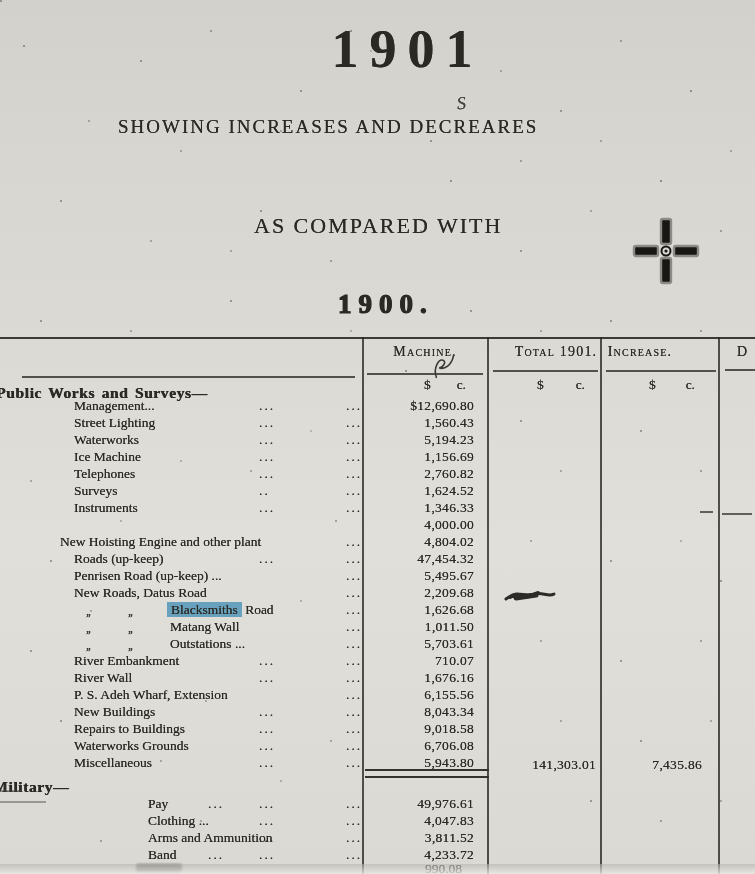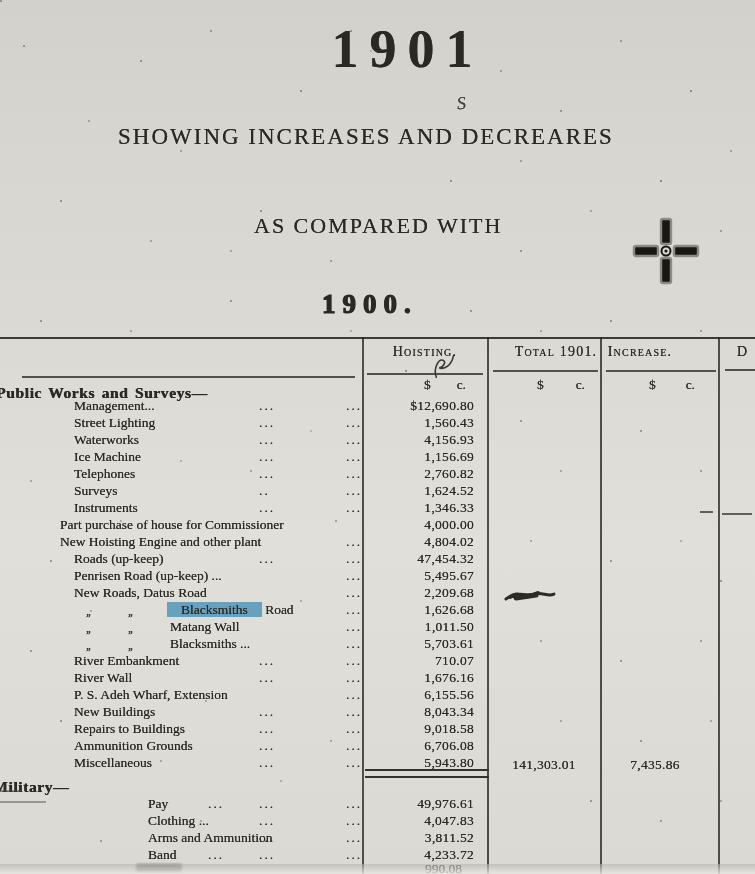--- a/index.html
+++ b/index.html
@@ -27,24 +27,24 @@
     700px 470px rgba(45,42,36,.45),530px 540px rgba(45,42,36,.4),610px 560px rgba(45,42,36,.5),680px 540px rgba(45,42,36,.35),
     720px 580px rgba(45,42,36,.5),540px 640px rgba(45,42,36,.4),620px 660px rgba(45,42,36,.5),700px 640px rgba(45,42,36,.45),
     560px 720px rgba(45,42,36,.4),640px 740px rgba(45,42,36,.5),710px 720px rgba(45,42,36,.4),590px 800px rgba(45,42,36,.5),
     660px 820px rgba(45,42,36,.45),720px 800px rgba(45,42,36,.4),350px 30px rgba(45,42,36,.5),180px 150px rgba(45,42,36,.4),
     450px 180px rgba(45,42,36,.5),280px 130px rgba(45,42,36,.4),520px 160px rgba(45,42,36,.45),600px 140px rgba(45,42,36,.4),
     660px 180px rgba(45,42,36,.55),230px 250px rgba(45,42,36,.4),405px 370px rgba(45,42,36,.5),300px 600px rgba(45,42,36,.35),
     205px 700px rgba(45,42,36,.4),330px 740px rgba(45,42,36,.4),450px 560px rgba(45,42,36,.3),180px 460px rgba(45,42,36,.35);}
   
   .title-year{position:absolute;left:0;right:0;top:18px;text-align:center;padding-left:60px;
     font-size:54px;font-weight:bold;letter-spacing:11px;}
-  .sub1{position:absolute;left:118px;top:124px;font-size:23px;letter-spacing:2px;white-space:nowrap;}
+  .sub1{position:absolute;left:118px;top:116px;font-size:19px;letter-spacing:2px;white-space:nowrap;}
   .correction{position:absolute;left:457px;top:93px;font-size:18px;font-style:italic;color:#45433d;transform:rotate(-6deg);}
   .sub2{position:absolute;left:254px;top:213px;font-size:22px;letter-spacing:2px;white-space:nowrap;}
-  .year2{position:absolute;left:322px;top:289px;font-size:27px;font-weight:bold;letter-spacing:7px;
+  .year2{position:absolute;left:338px;top:289px;font-size:27px;font-weight:bold;letter-spacing:7px;
     -webkit-text-stroke:1.2px #2b2923;}
   .crosshair{position:absolute;left:630px;top:213px;}
   
   .hrule{position:absolute;background:#3c3b35;height:2px;}
   .top-rule{left:0;top:337px;width:755px;}
   .u{position:absolute;height:1.5px;background:rgba(58,56,49,.85);}
   .u-stub{left:22px;top:376px;width:333px;}
   .u-details{left:367px;top:373px;width:116px;}
   .u-total{left:493px;top:370px;width:105px;}
   .u-increase{left:606px;top:370px;width:110px;}
@@ -79,23 +79,23 @@
   .trow{position:relative;height:17px;font-size:13.5px;line-height:16px;}
   .trow .lbl{position:absolute;left:62px;white-space:nowrap;}
   .trow.long .lbl{left:48px;}
   .trow.sub .lbl{left:158px;}
   .trow.mil .lbl{left:136px;}
   .q{position:absolute;top:1px;font-size:12px;letter-spacing:-1px;color:#35332d;}
   .q1{left:74px;} .q2{left:116px;}
   .dots{position:absolute;letter-spacing:2px;color:#35332d;}
   .s0{left:196px;} .s1{left:247px;} .s2{left:334px;}
   .val{position:absolute;left:366px;width:96px;text-align:right;letter-spacing:.3px;}
-  .hl{background:#67a1bd;padding:0 14px;margin-left:-3px;margin-top:8px;}
-  
-  .total-val{position:absolute;top:757px;font-size:13.5px;text-align:center;letter-spacing:.3px;}
+  .hl{background:#67a1bd;padding:0 4px;margin-left:-3px;margin-top:8px;}
+  
+  .total-val{position:absolute;top:757px;font-size:13.5px;text-align:right;letter-spacing:.3px;}
   .tv-total{left:492px;width:104px;}
   .tv-increase{left:608px;width:94px;}
   
   .partial-val{position:absolute;top:861px;left:366px;width:96px;text-align:right;font-size:13.5px;}
   .smudge{position:absolute;left:136px;top:864px;width:46px;height:8px;background:rgba(52,50,44,.55);
     border-radius:2px;filter:blur(1px);}
   .bottom-band{position:absolute;left:0;top:864px;width:755px;height:10px;
     background:linear-gradient(180deg,rgba(176,175,170,.55),rgba(233,232,227,.85));}
   .scribble,.squiggle{position:absolute;}
   .scribble{left:502px;top:586px;}
@@ -128,21 +128,21 @@
   <div class="vrule v1"></div>
   <div class="vrule v2"></div>
   <div class="vrule v3"></div>
   <div class="vrule v4"></div>
   <div class="u u-stub"></div>
   <div class="u u-details"></div>
   <div class="u u-total"></div>
   <div class="u u-increase"></div>
   <div class="u u-decrease"></div>
 
-  <div class="colhead ch-details">Hoisting.</div>
+  <div class="colhead ch-details">Machine.</div>
   <div class="colhead ch-total">Total 1901.</div>
   <div class="colhead ch-increase">Increase.</div>
   <div class="colhead ch-decrease">D</div>
   <div class="subhead sh-details">
     <span>$</span>
     <span>c.</span>
   </div>
   <div class="subhead sh-total">
     <span>$</span>
     <span>c.</span>
@@ -167,21 +167,21 @@
       <div class="trow ">
         <span class="lbl">Street Lighting</span>
         <span class="dots s1">...</span>
         <span class="dots s2">...</span>
         <span class="val">1,560.43</span>
       </div>
       <div class="trow ">
         <span class="lbl">Waterworks</span>
         <span class="dots s1">...</span>
         <span class="dots s2">...</span>
-        <span class="val">4,156.93</span>
+        <span class="val">5,194.23</span>
       </div>
       <div class="trow ">
         <span class="lbl">Ice Machine</span>
         <span class="dots s1">...</span>
         <span class="dots s2">...</span>
         <span class="val">1,156.69</span>
       </div>
       <div class="trow ">
         <span class="lbl">Telephones</span>
         <span class="dots s1">...</span>
@@ -194,21 +194,20 @@
         <span class="dots s2">...</span>
         <span class="val">1,624.52</span>
       </div>
       <div class="trow ">
         <span class="lbl">Instruments</span>
         <span class="dots s1">...</span>
         <span class="dots s2">...</span>
         <span class="val">1,346.33</span>
       </div>
       <div class="trow long">
-        <span class="lbl">Part purchase of house for Commissioner</span>
         <span class="val">4,000.00</span>
       </div>
       <div class="trow long">
         <span class="lbl">New Hoisting Engine and other plant</span>
         <span class="dots s2">...</span>
         <span class="val">4,804.02</span>
       </div>
       <div class="trow ">
         <span class="lbl">Roads (up-keep)</span>
         <span class="dots s1">...</span>
@@ -235,21 +234,21 @@
       <div class="trow sub">
         <span class="q q1">,,</span>
         <span class="q q2">,,</span>
         <span class="lbl">Matang Wall</span>
         <span class="dots s2">...</span>
         <span class="val">1,011.50</span>
       </div>
       <div class="trow sub">
         <span class="q q1">,,</span>
         <span class="q q2">,,</span>
-        <span class="lbl">Blacksmiths ...</span>
+        <span class="lbl">Outstations ...</span>
         <span class="dots s2">...</span>
         <span class="val">5,703.61</span>
       </div>
       <div class="trow ">
         <span class="lbl">River Embankment</span>
         <span class="dots s1">...</span>
         <span class="dots s2">...</span>
         <span class="val">710.07</span>
       </div>
       <div class="trow ">
@@ -269,21 +268,21 @@
         <span class="dots s2">...</span>
         <span class="val">8,043.34</span>
       </div>
       <div class="trow ">
         <span class="lbl">Repairs to Buildings</span>
         <span class="dots s1">...</span>
         <span class="dots s2">...</span>
         <span class="val">9,018.58</span>
       </div>
       <div class="trow ">
-        <span class="lbl">Ammunition Grounds</span>
+        <span class="lbl">Waterworks Grounds</span>
         <span class="dots s1">...</span>
         <span class="dots s2">...</span>
         <span class="val">6,706.08</span>
       </div>
       <div class="trow ">
         <span class="lbl">Miscellaneous</span>
         <span class="dots s1">...</span>
         <span class="dots s2">...</span>
         <span class="val">5,943.80</span>
       </div>

